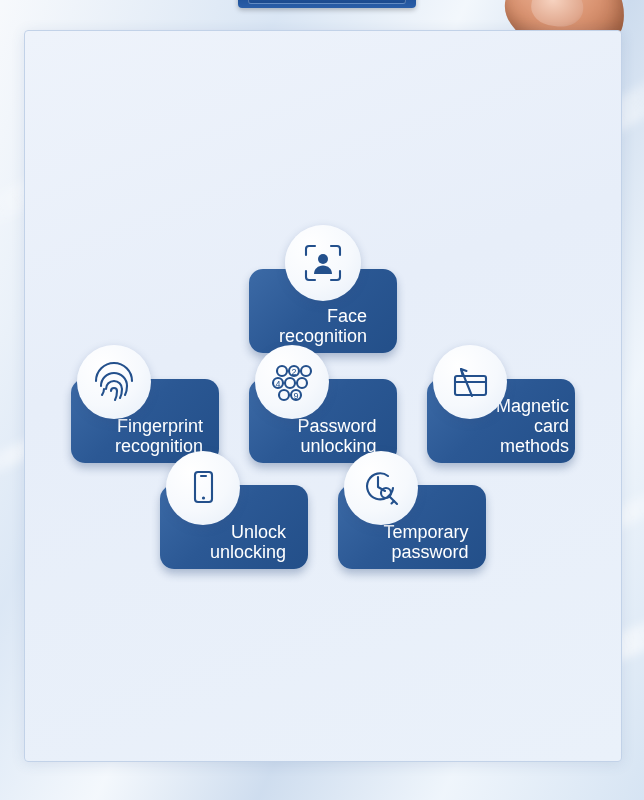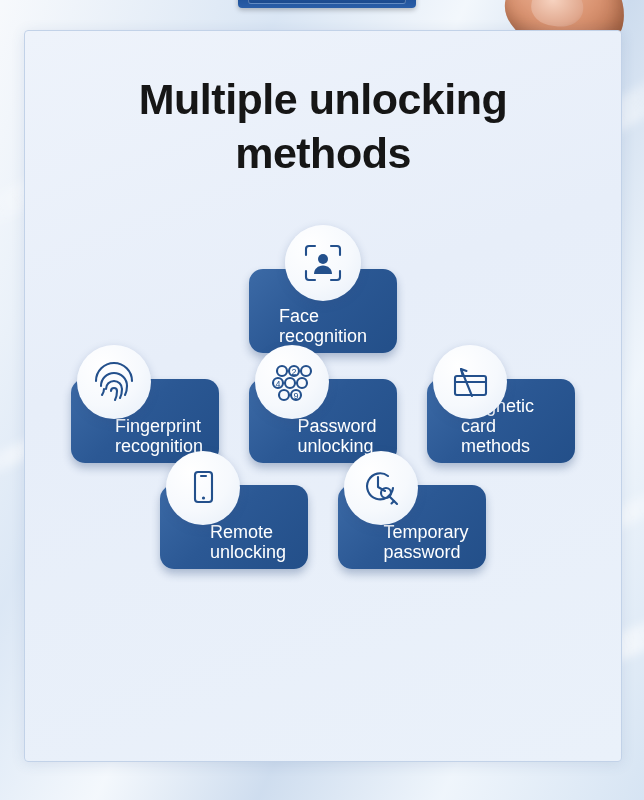--- a/index.html
+++ b/index.html
@@ -124,21 +124,21 @@
     display: flex;
     align-items: flex-end;
     justify-content: center;
     padding-bottom: 7px;
     box-sizing: border-box;
   }
   .tile-label {
     color: #ffffff;
     font-size: 18px;
     line-height: 1.12;
-    text-align: left;
+    text-align: right;
     white-space: pre-line;
     padding: 0 6px 0 34px;
     font-weight: 400;
   }
   .tile.centered .tile-label { padding: 0 6px; }
 
   .bubble {
     position: absolute;
     top: -44px;
     left: 50%;
@@ -176,21 +176,20 @@
 
 <div class="device-top">
   <div class="device-top-inner"></div>
 </div>
 <div class="finger">
   <div class="finger-nail"></div>
 </div>
 
 <div class="card">
 
-  <div class="title">Multiple unlocking methods</div>
 
   <div class="rows">
 
     <div class="row row-1">
       <div class="tile centered">
         <div class="bubble">
           <svg width="46" height="46" viewBox="0 0 46 46">
             <path class="ico" d="M6 15V9a3 3 0 0 1 3-3h6"></path>
             <path class="ico" d="M40 15V9a3 3 0 0 0-3-3h-6"></path>
             <path class="ico" d="M6 31v6a3 3 0 0 0 3 3h6"></path>
@@ -259,21 +258,21 @@
 
 
       <div class="tile">
         <div class="bubble left">
           <svg width="44" height="44" viewBox="0 0 44 44">
             <rect class="ico" x="14" y="6" width="17" height="30" rx="3"></rect>
             <path class="ico" d="M20 10h5"></path>
             <circle class="ico-fill" cx="22.5" cy="32" r="1.6"></circle>
           </svg>
         </div>
-        <div class="tile-label">Remote
+        <div class="tile-label">Unlock
 unlocking</div>
       </div>
 
       <div class="tile">
         <div class="bubble left">
           <svg width="46" height="44" viewBox="0 0 46 44">
             <path class="ico" d="M30 10a13 13 0 1 0 5 12"></path>
             <path class="ico" d="M20 11v10l7 4"></path>
             <circle class="ico" cx="28" cy="27" r="5"></circle>
             <path class="ico" d="M31.5 30.5 39 38"></path>

